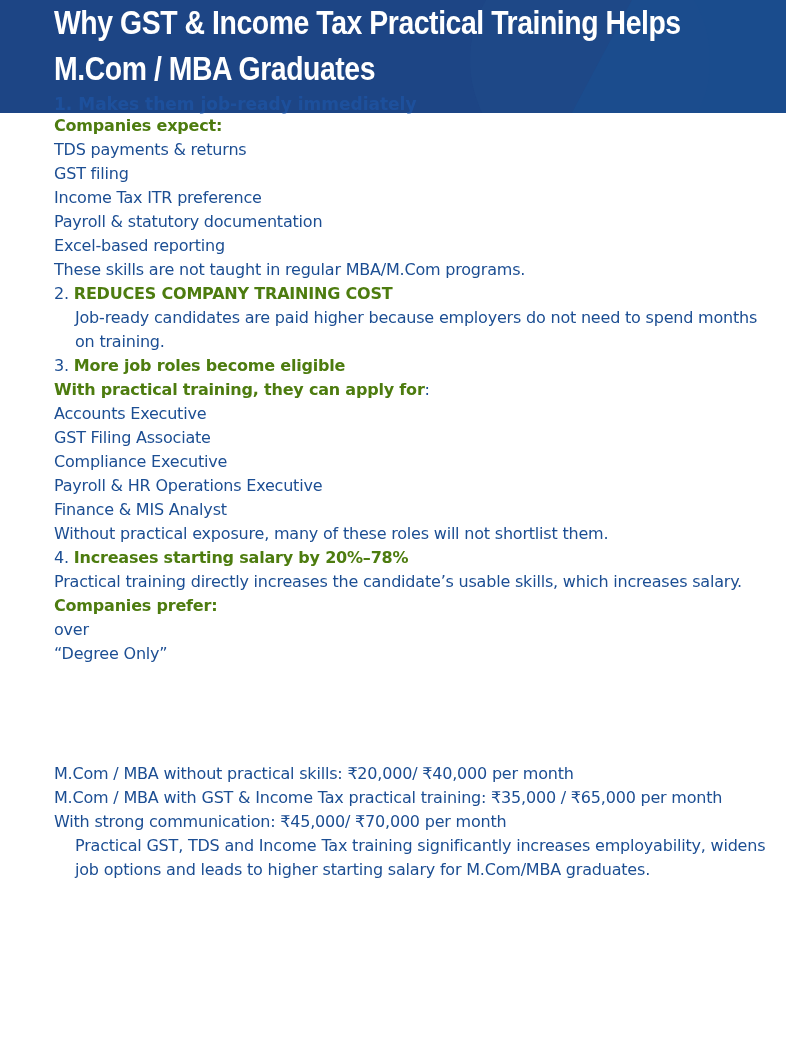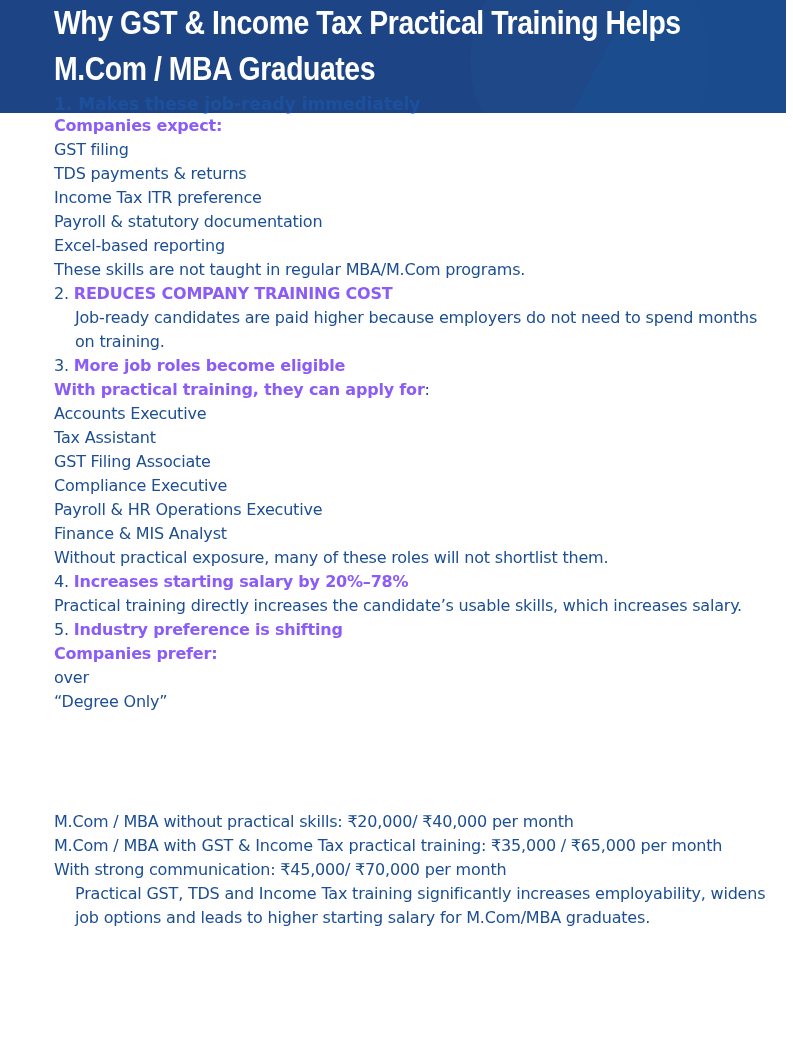--- a/index.html
+++ b/index.html
@@ -86,75 +86,73 @@
       display: block;
       white-space: nowrap;
       letter-spacing: -0.2px;
     }
     .wrap {
       white-space: normal;
       margin-left: 21px;
     }
     .b {
       font-weight: bold;
-      color: #8b5cf6;
+      color: #4d7c0f;
     }
     .spacer {
       height: 96px;
     }
   </style>
 </head>
 <body>
 
 <div class="banner">
   <div class="banner-shape2"></div>
   <div class="banner-shape"></div>
   <h1 class="title">Why GST &amp; Income Tax Practical Training Helps M.Com / MBA Graduates</h1>
 </div>
 
 <div class="hidden-heading">
   <span>1.</span>
-  <span>Makes these job-ready immediately</span>
+  <span>Makes them job-ready immediately</span>
 </div>
 
 <div class="content">
   <div>
     <span class="line b">Companies expect:</span>
+    <span class="line">TDS payments &amp; returns</span>
     <span class="line">GST filing</span>
-    <span class="line">TDS payments &amp; returns</span>
     <span class="line">Income Tax ITR preference</span>
     <span class="line">Payroll &amp; statutory documentation</span>
     <span class="line">Excel-based reporting</span>
     <span class="line">These skills are not taught in regular MBA/M.Com programs.</span>
   </div>
 
   <div>
     <span class="line"><span>2.</span> <span class="b">REDUCES COMPANY TRAINING COST</span></span>
     <span class="line wrap">Job-ready candidates are paid higher because employers do not need to spend months on training.</span>
   </div>
 
   <div>
     <span class="line"><span>3.</span> <span class="b">More job roles become eligible</span></span>
     <span class="line"><span class="b">With practical training, they can apply for</span><span>:</span></span>
     <span class="line">Accounts Executive</span>
-    <span class="line">Tax Assistant</span>
     <span class="line">GST Filing Associate</span>
     <span class="line">Compliance Executive</span>
     <span class="line">Payroll &amp; HR Operations Executive</span>
     <span class="line">Finance &amp; MIS Analyst</span>
     <span class="line">Without practical exposure, many of these roles will not shortlist them.</span>
   </div>
 
   <div>
     <span class="line"><span>4.</span> <span class="b">Increases starting salary by 20%–78%</span></span>
     <span class="line">Practical training directly increases the candidate’s usable skills, which increases salary.</span>
   </div>
 
   <div>
-    <span class="line"><span>5.</span> <span class="b">Industry preference is shifting</span></span>
     <span class="line b">Companies prefer:</span>
     <span class="line">over</span>
     <span class="line">“Degree Only”</span>
   </div>
 
   <div class="spacer"></div>
 
   <div>
     <span class="line">M.Com / MBA without practical skills: ₹20,000/ ₹40,000 per month</span>
     <span class="line">M.Com / MBA with GST &amp; Income Tax practical training: ₹35,000 / ₹65,000 per month</span>

